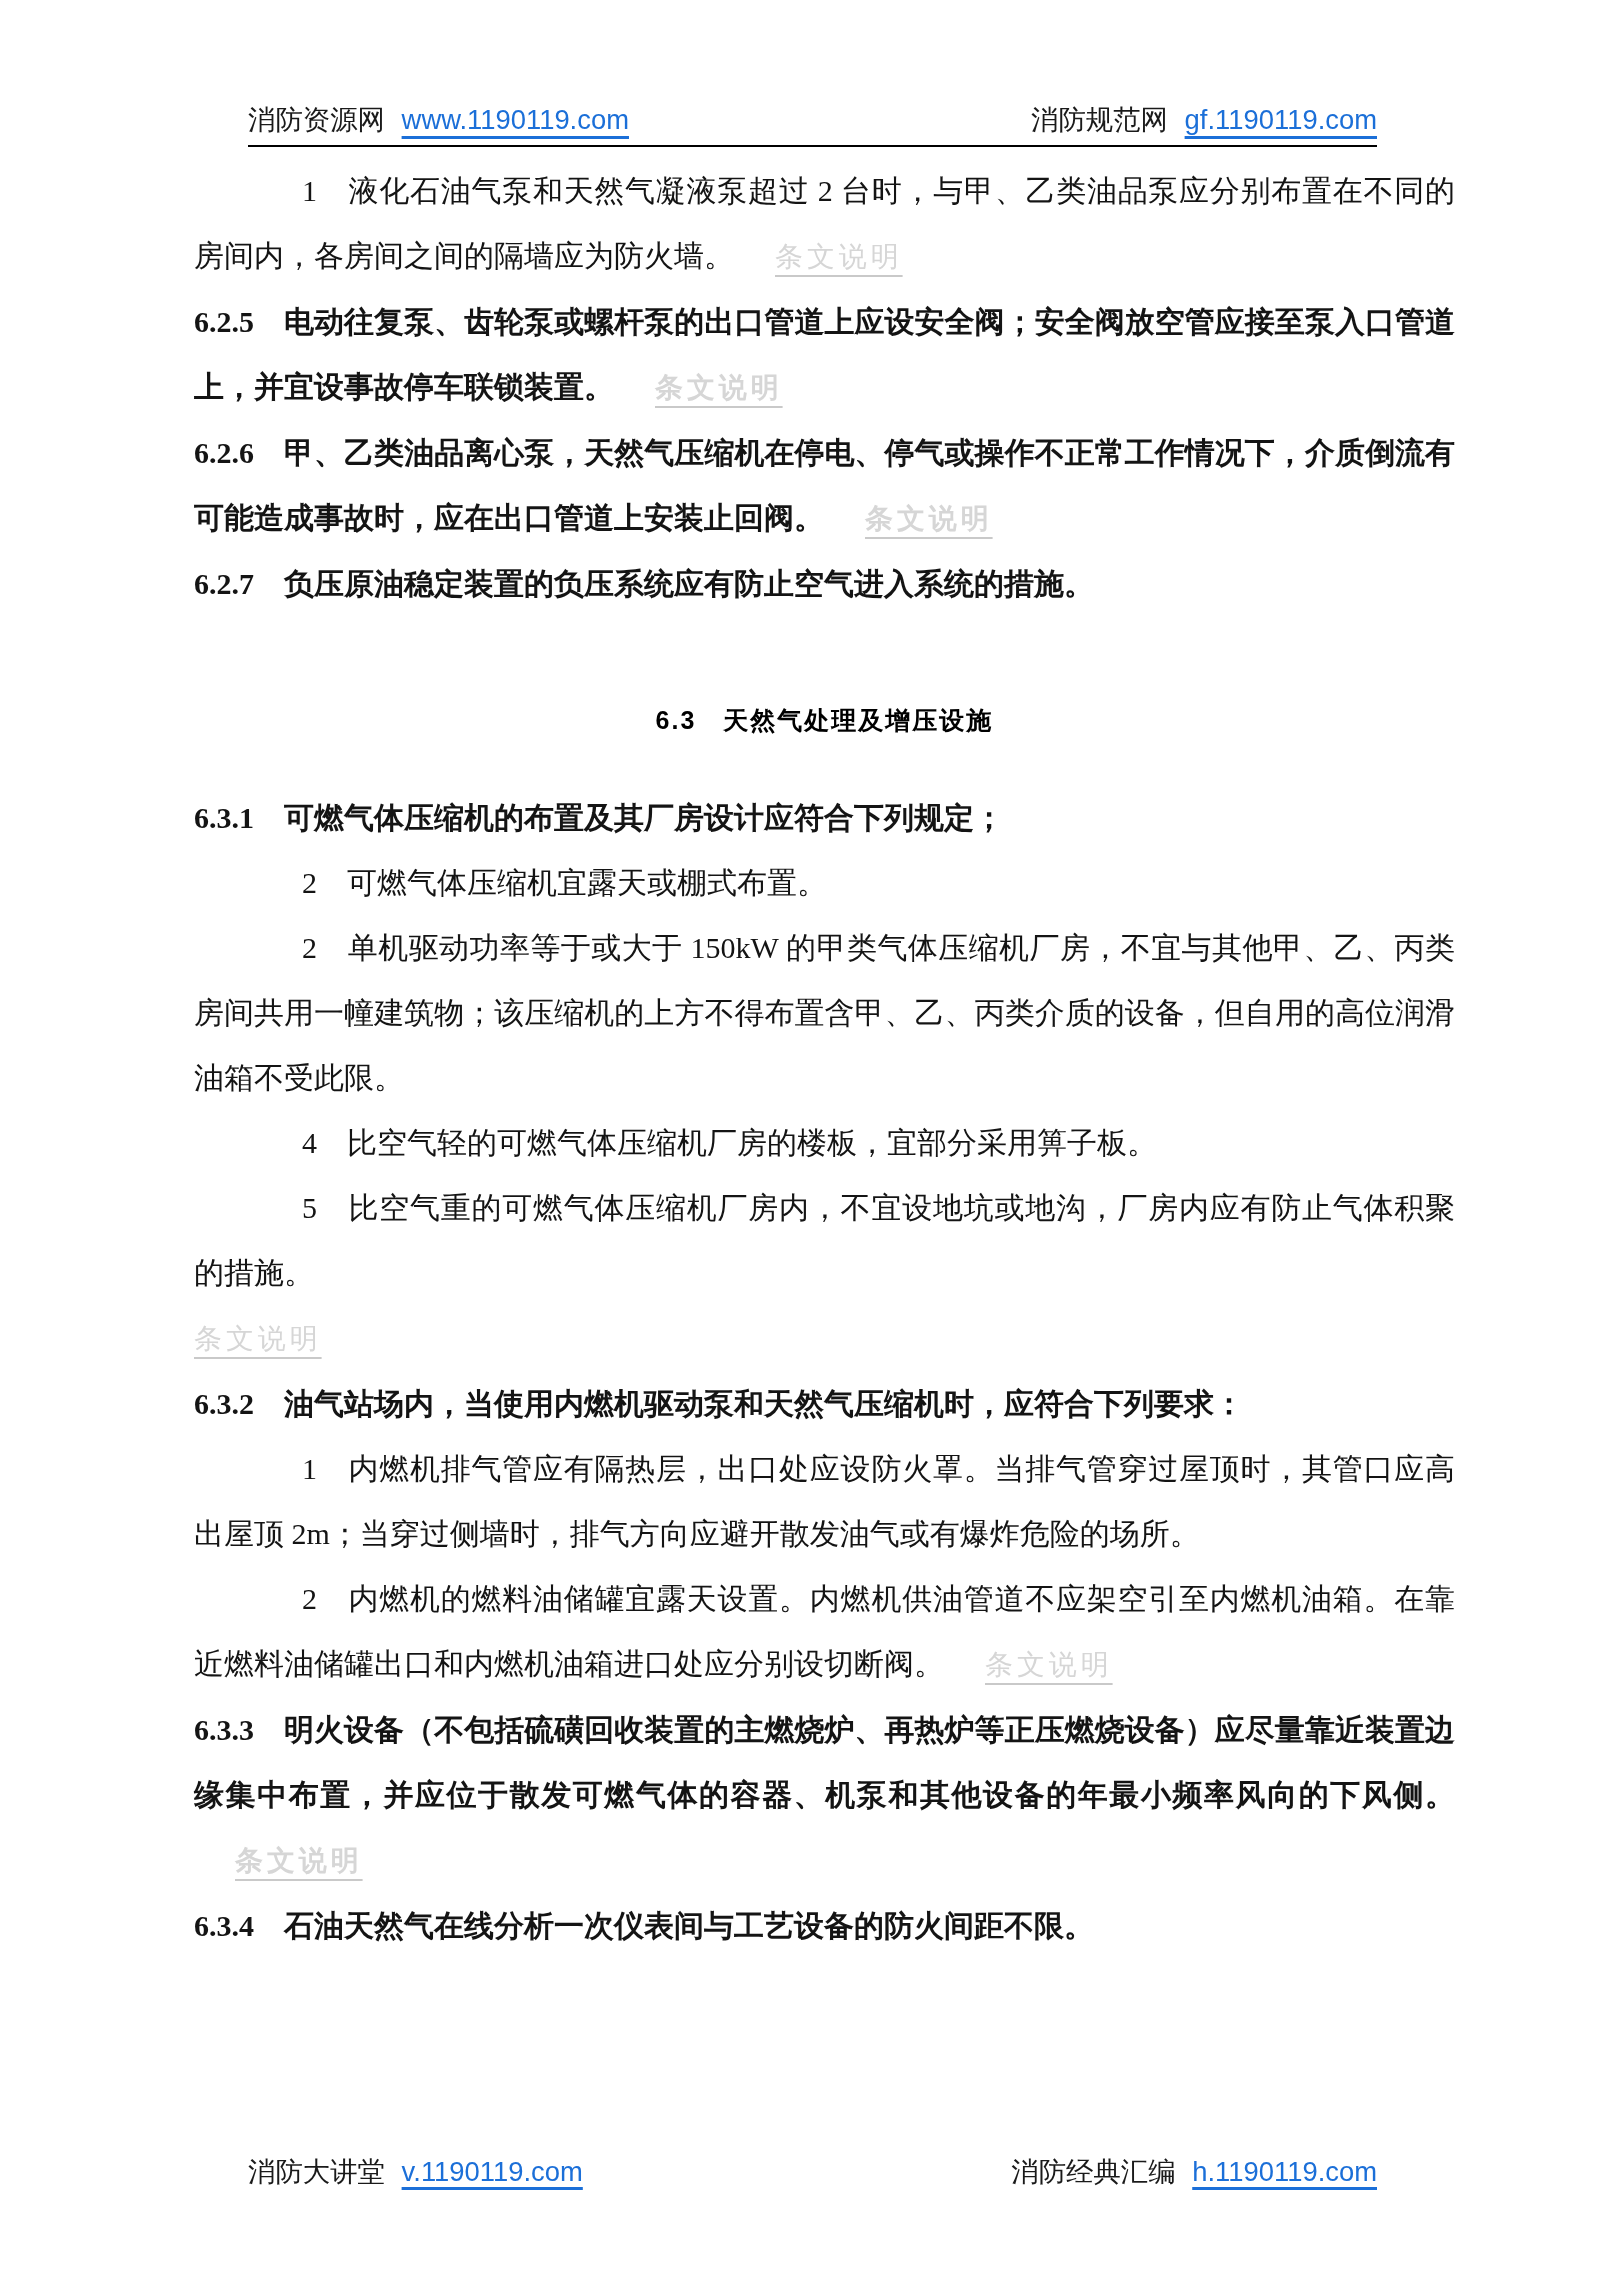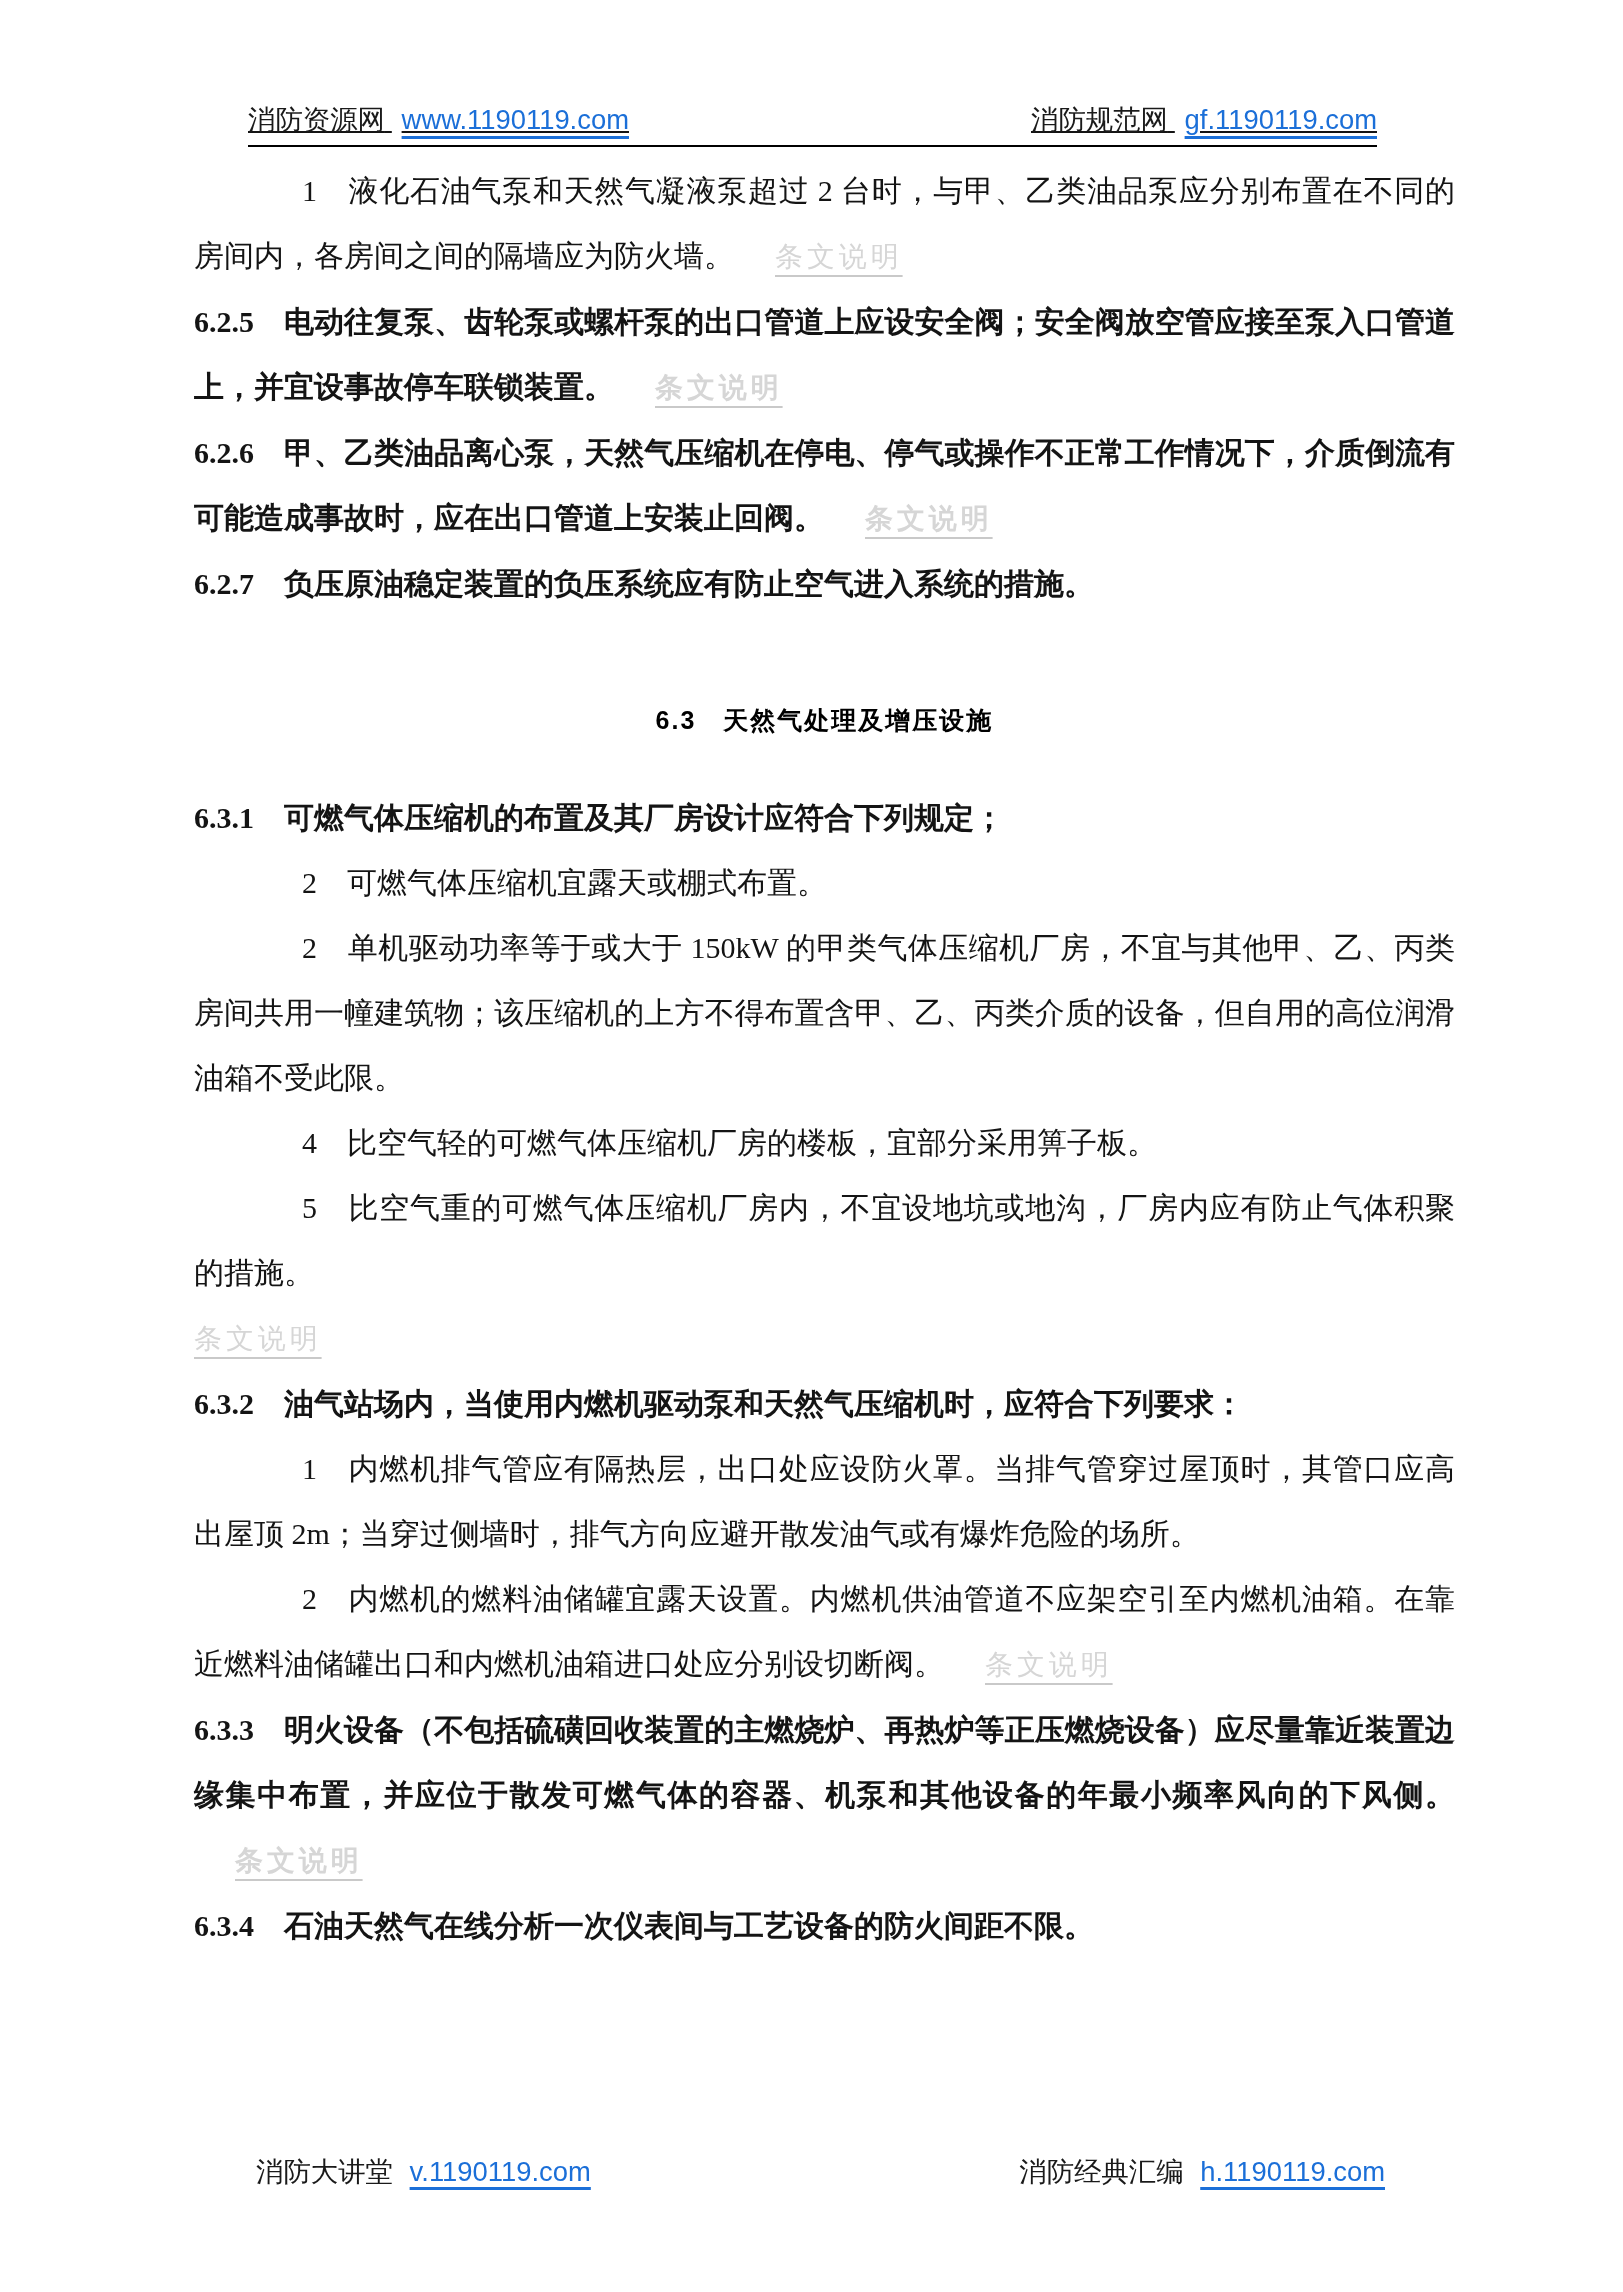--- a/index.html
+++ b/index.html
@@ -24,21 +24,20 @@
     left:248px;
     top:100px;
     width:1129px;
     display:flex;
     justify-content:space-between;
     align-items:baseline;
     font-size:27.4px;
     line-height:39px;
     padding-bottom:4.9px;
     border-bottom:2.9px solid var(--rule-black);
-    text-decoration:underline;
   }
   .hf-group{white-space:nowrap;}
   .hf-label{
     color:#1a1a1a;
     font-family:"Liberation Serif","DejaVu Serif",serif;
   }
   .hf-link{
     color:var(--link-blue);
     font-family:"Liberation Sans","DejaVu Sans",sans-serif;
     text-decoration:underline;
@@ -90,21 +89,20 @@
   .page-footer{
     position:absolute;
     left:248px;
     top:2152px;
     width:1129px;
     display:flex;
     justify-content:space-between;
     align-items:baseline;
     font-size:27.4px;
     line-height:39px;
-    margin-left:8px;
   }
   .page-footer .hf-link{
     text-decoration-thickness:2.9px;
     text-underline-offset:5.9px;
   }
 </style>
 </head>
 <body>
 
 <div class="page">

